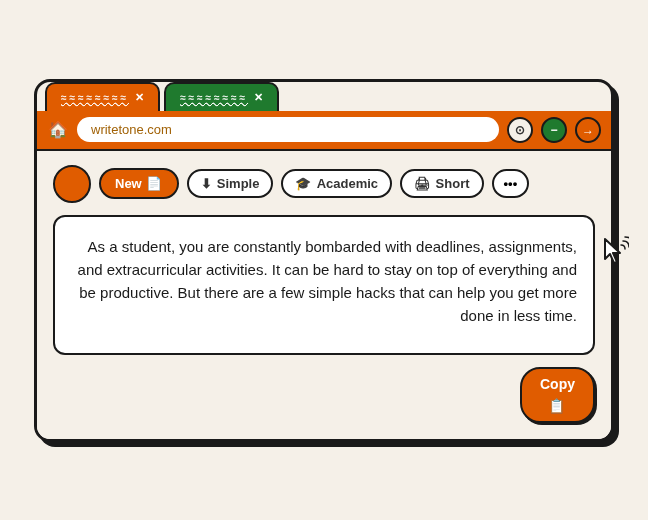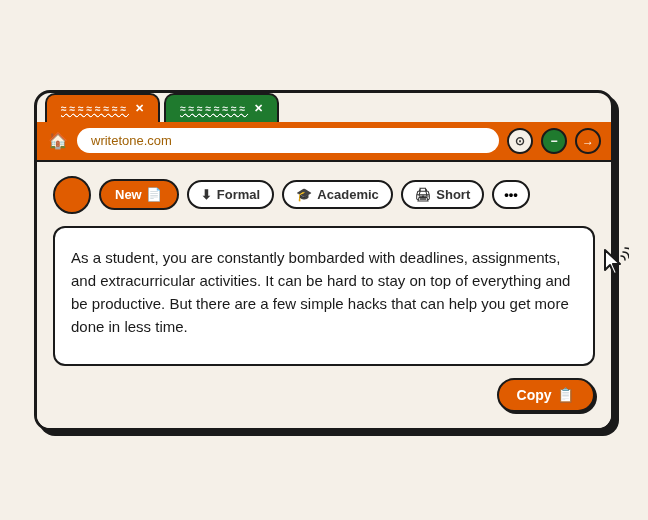--- a/index.html
+++ b/index.html
@@ -192,20 +192,21 @@
       border-radius: 12px;
       padding: 18px 16px 16px 16px;
       min-height: 140px;
       position: relative;
     }
 
     .text-content {
       font-size: 15px;
       line-height: 1.55;
       color: #1a1a1a;
+      text-align: right;
     }
 
     
     .copy-row {
       display: flex;
       justify-content: flex-end;
       margin-top: 12px;
     }
 
     .btn-copy {
@@ -214,20 +215,21 @@
       border: 2.5px solid #1a1a1a;
       border-radius: 20px;
       padding: 7px 18px;
       font-size: 14px;
       font-weight: 700;
       cursor: pointer;
       display: flex;
       align-items: center;
       gap: 6px;
       box-shadow: 2px 2px 0 #1a1a1a;
+      flex-direction: column;
     }
 
     
     .cursor-hint {
       position: absolute;
       right: -30px;
       top: 20px;
       font-size: 24px;
     }
 
@@ -271,21 +273,21 @@
     <div class="toolbar">
       <div class="avatar-circle"></div>
 
       <button class="btn-new">
         <span>New</span>
         <span>📄</span>
       </button>
 
       <button class="btn-outline">
         <span>⬇</span>
-        <span>Formal</span>
+        <span>Simple</span>
       </button>
 
       <button class="btn-outline">
         <span>🎓</span>
         <span>Academic</span>
       </button>
 
       <button class="btn-outline">
         <span>🖨</span>
         <span>Short</span>

